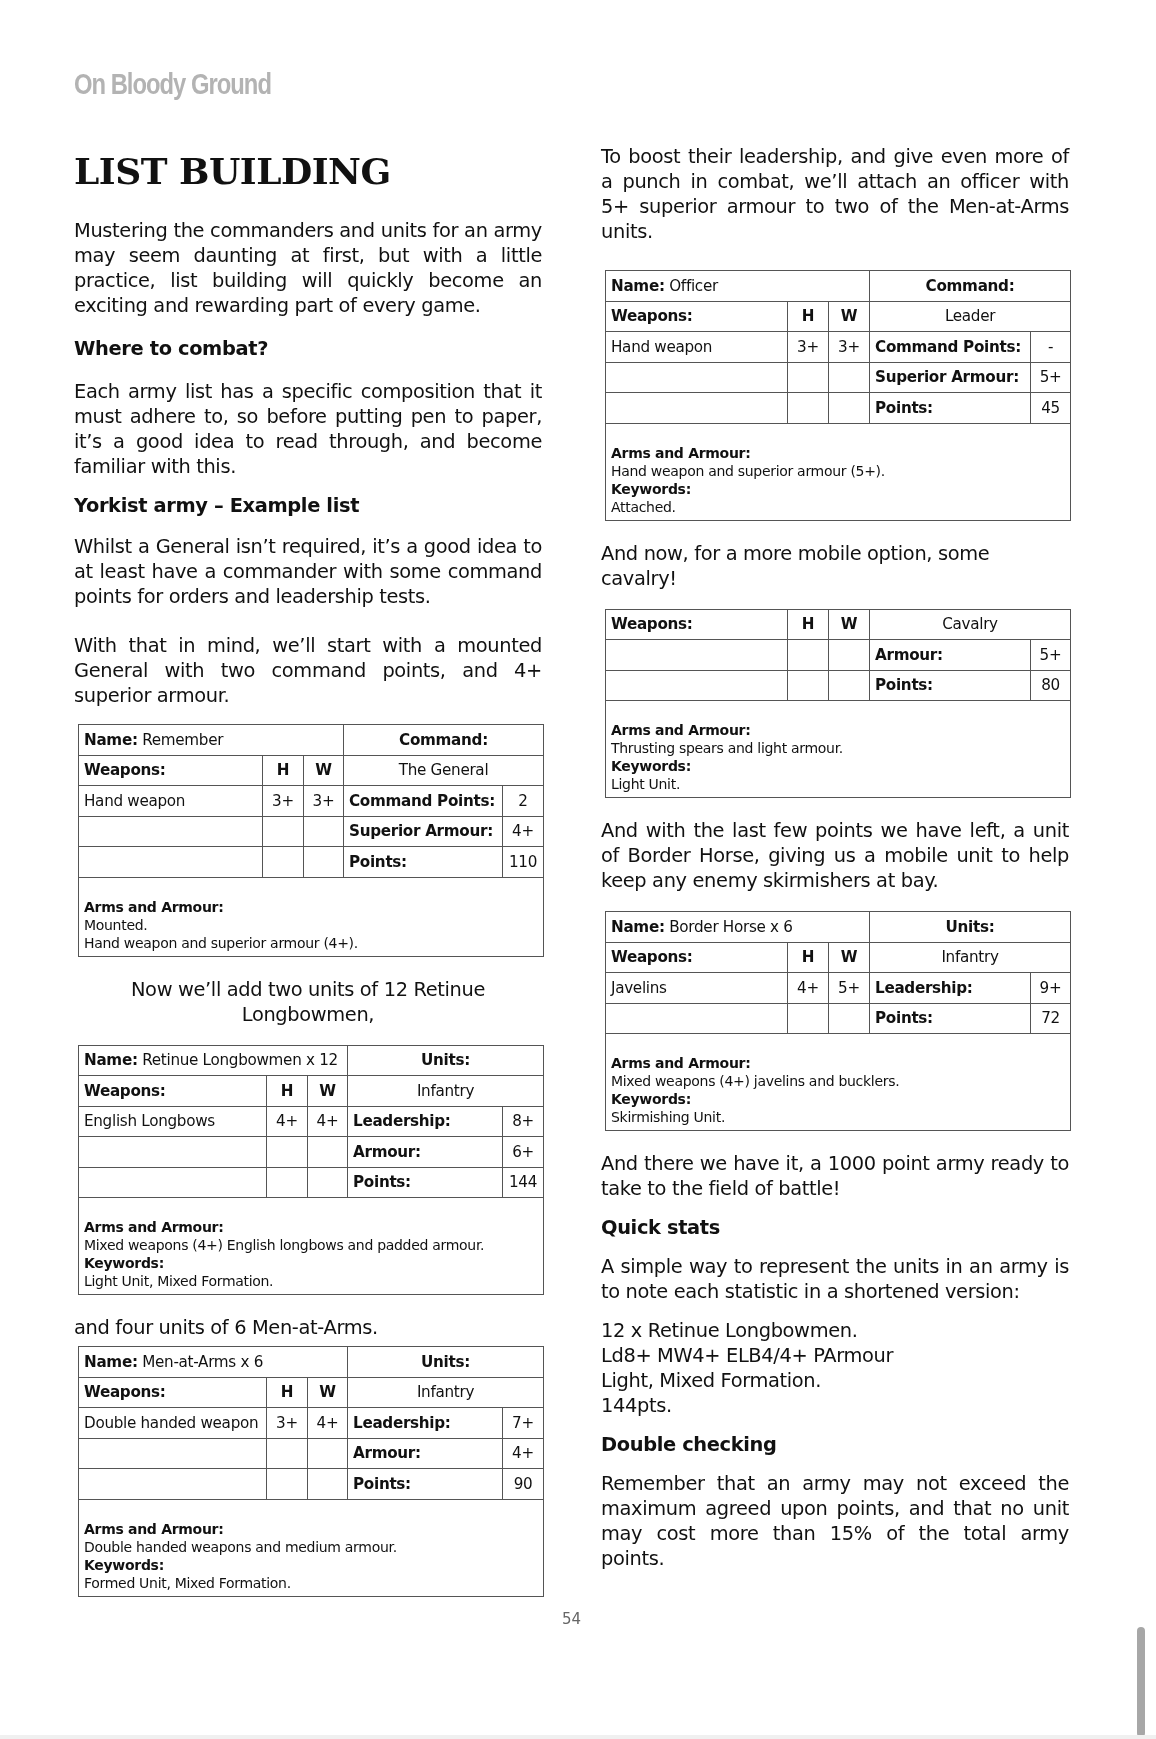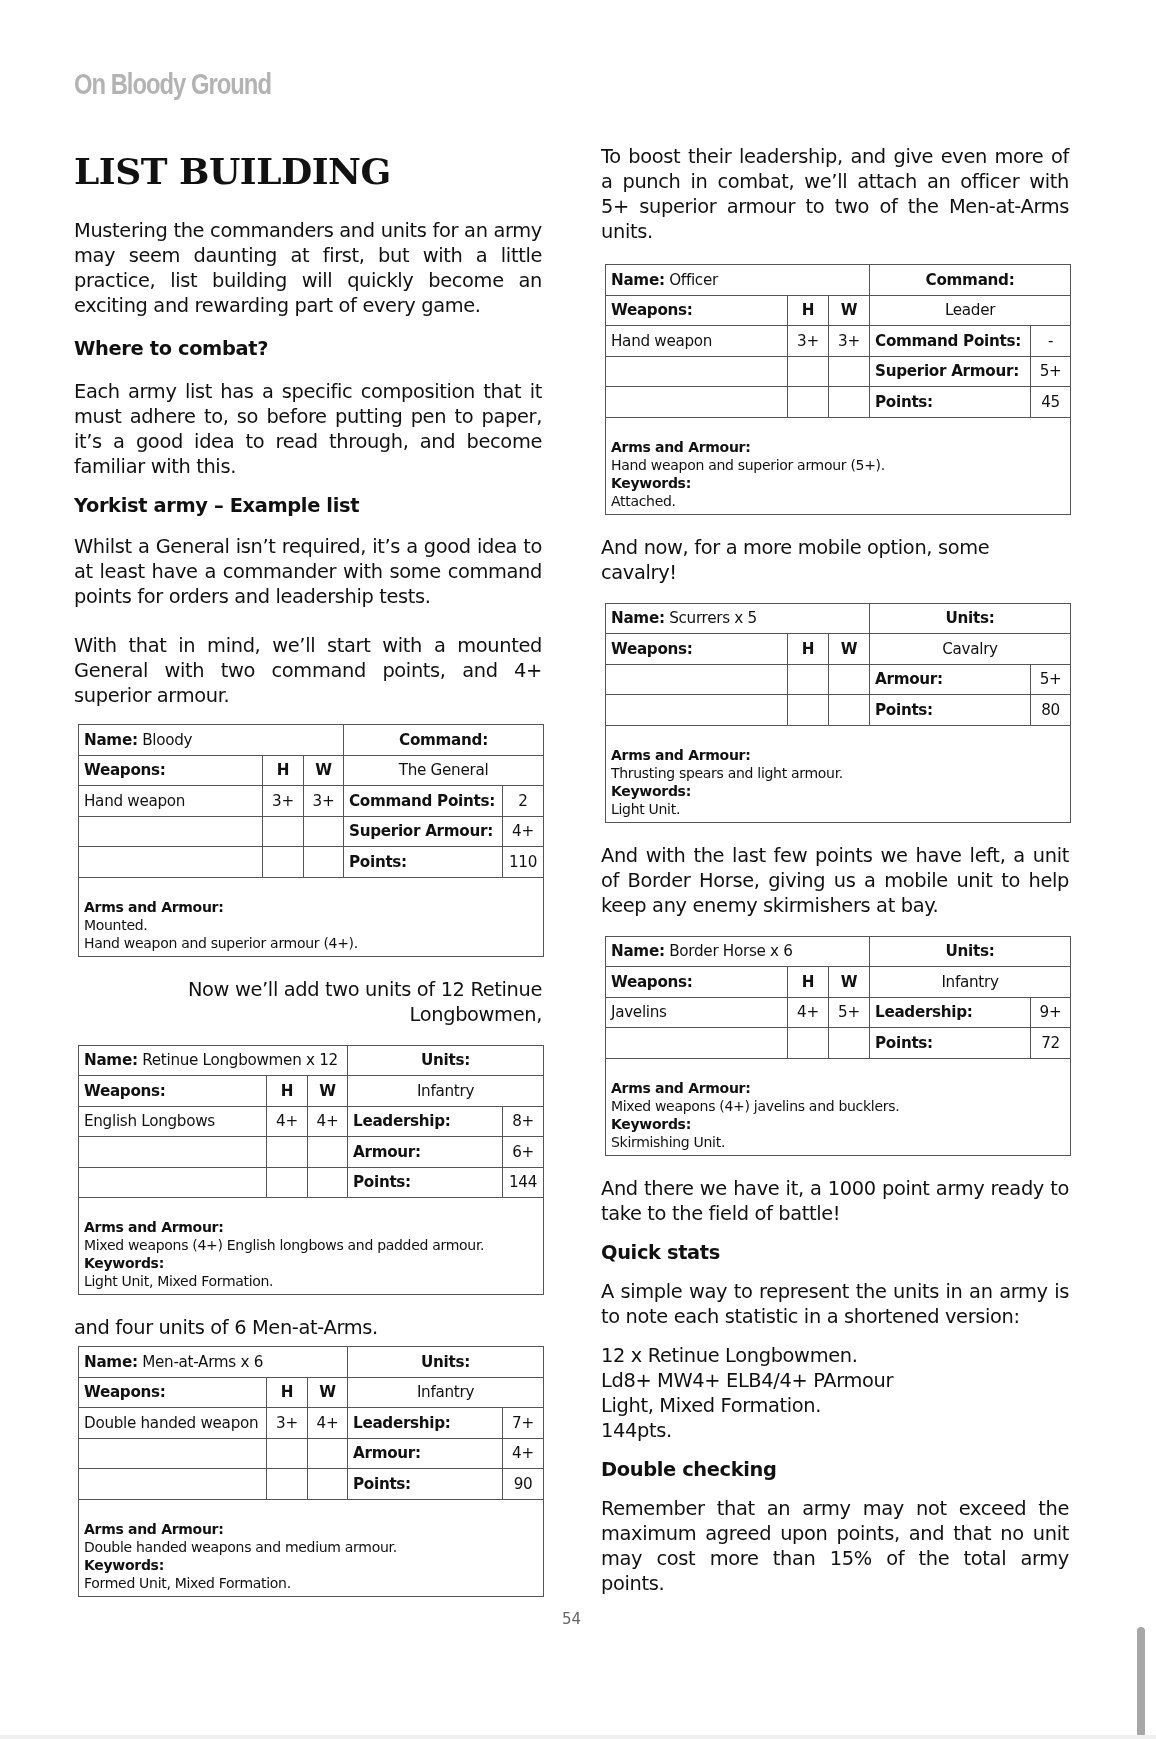--- a/index.html
+++ b/index.html
@@ -70,21 +70,21 @@
   <table class="stat mt16" style="margin-top:16px">
     <colgroup>
         <col style="width:184px">
         <col style="width:41px">
         <col style="width:40px">
         <col style="width:159px">
         <col style="width:41px">
       </colgroup>
     <tbody>
         <tr>
-      <td colspan="3"><b>Name:</b> <span>Bloody</span></td>
+      <td colspan="3"><b>Name:</b> <span>Remember</span></td>
       <td colspan="2" class="c b">Command:</td>
     </tr>
     <tr>
       <td class="b">Weapons:</td>
       <td class="c b">H</td>
       <td class="c b">W</td>
       <td colspan="2" class="c">The General</td>
     </tr>
     <tr>
       <td>Hand weapon</td>
@@ -110,21 +110,21 @@
     <tr>
       <td colspan="5" class="foot">
         <span class="lbl">Arms and Armour:</span>
         <span class="txt">Mounted.</span>
         <span class="txt">Hand weapon and superior armour (4+).</span>
       </td>
     </tr>
   </tbody>
     </table>
 
-  <p class="body mt20" style="text-align:right">Now we’ll add two units of 12 Retinue Longbowmen,</p>
+  <p class="body mt20" style="text-align:center">Now we’ll add two units of 12 Retinue Longbowmen,</p>
 
   <table class="stat" style="margin-top:18px">
     <colgroup>
         <col style="width:188px">
         <col style="width:41px">
         <col style="width:40px">
         <col style="width:155px">
         <col style="width:41px">
       </colgroup>
     <tbody>
@@ -220,21 +220,21 @@
         <span class="txt">Formed Unit, Mixed Formation.</span>
       </td>
     </tr>
   </tbody>
     </table>
 </div>
 
 <div class="col right">
   <p class="body">To boost their leadership, and give even more of a punch in combat, we’ll attach an officer with 5+ superior armour to two of the Men-at-Arms units.</p>
 
-  <table class="stat" style="margin-top:20px">
+  <table class="stat" style="margin-top:26px">
     <colgroup>
         <col style="width:182px">
         <col style="width:41px">
         <col style="width:41px">
         <col style="width:161px">
         <col style="width:40px">
       </colgroup>
     <tbody>
         <tr>
       <td colspan="3"><b>Name:</b> <span>Officer</span></td>
@@ -282,24 +282,20 @@
 
   <table class="stat" style="margin-top:18px">
     <colgroup>
         <col style="width:182px">
         <col style="width:41px">
         <col style="width:41px">
         <col style="width:161px">
         <col style="width:40px">
       </colgroup>
     <tbody>
-        <tr>
-      <td colspan="3"><b>Name:</b> <span>Scurrers x 5</span></td>
-      <td colspan="2" class="c b">Units:</td>
-    </tr>
     <tr>
       <td class="b">Weapons:</td>
       <td class="c b">H</td>
       <td class="c b">W</td>
       <td colspan="2" class="c">Cavalry</td>
     </tr>
     <tr>
       <td></td>
           <td></td>
           <td></td>

